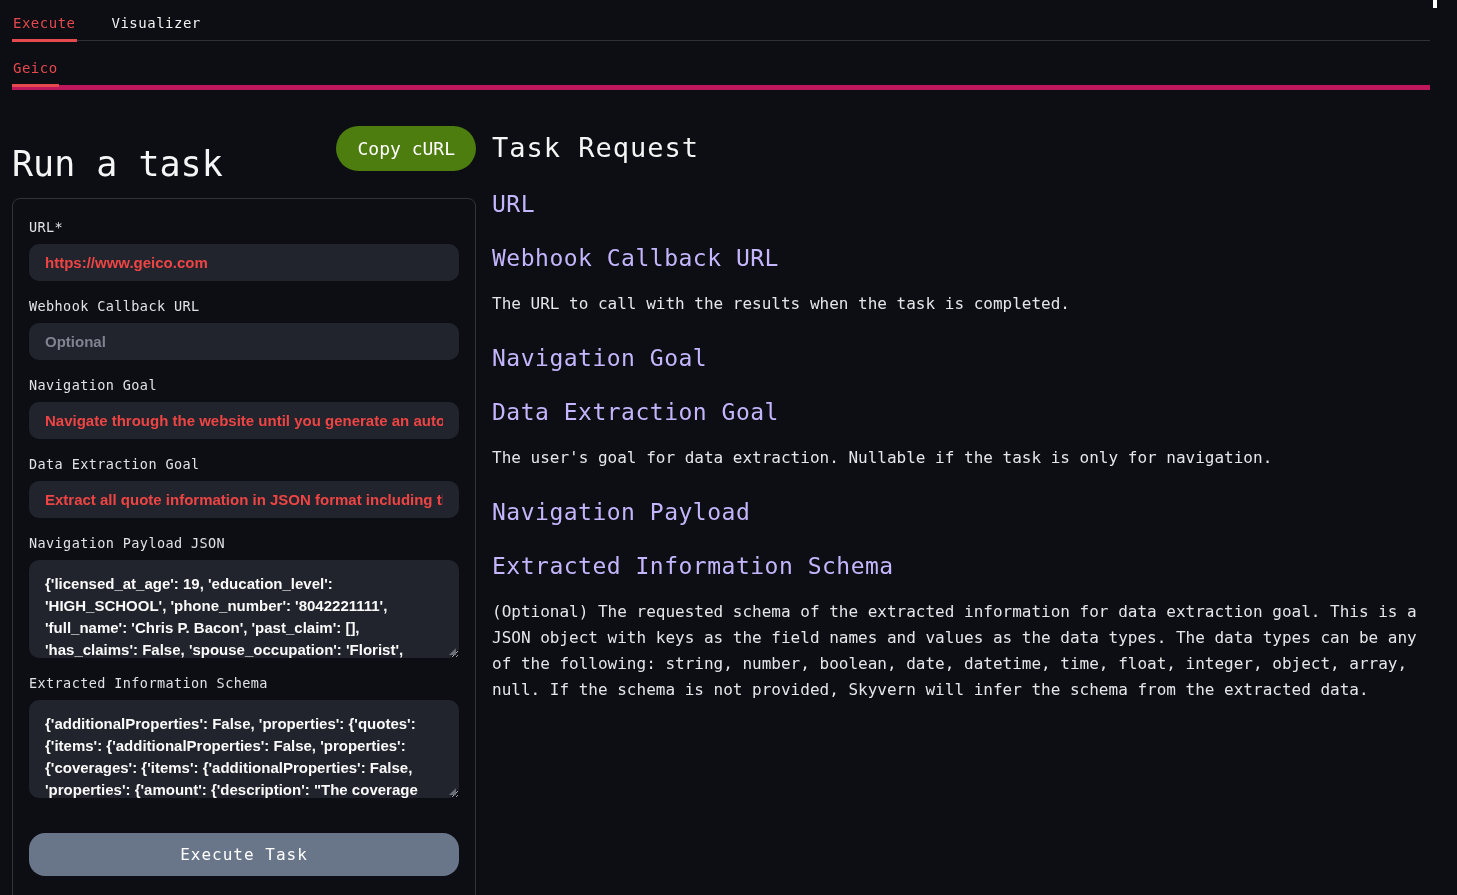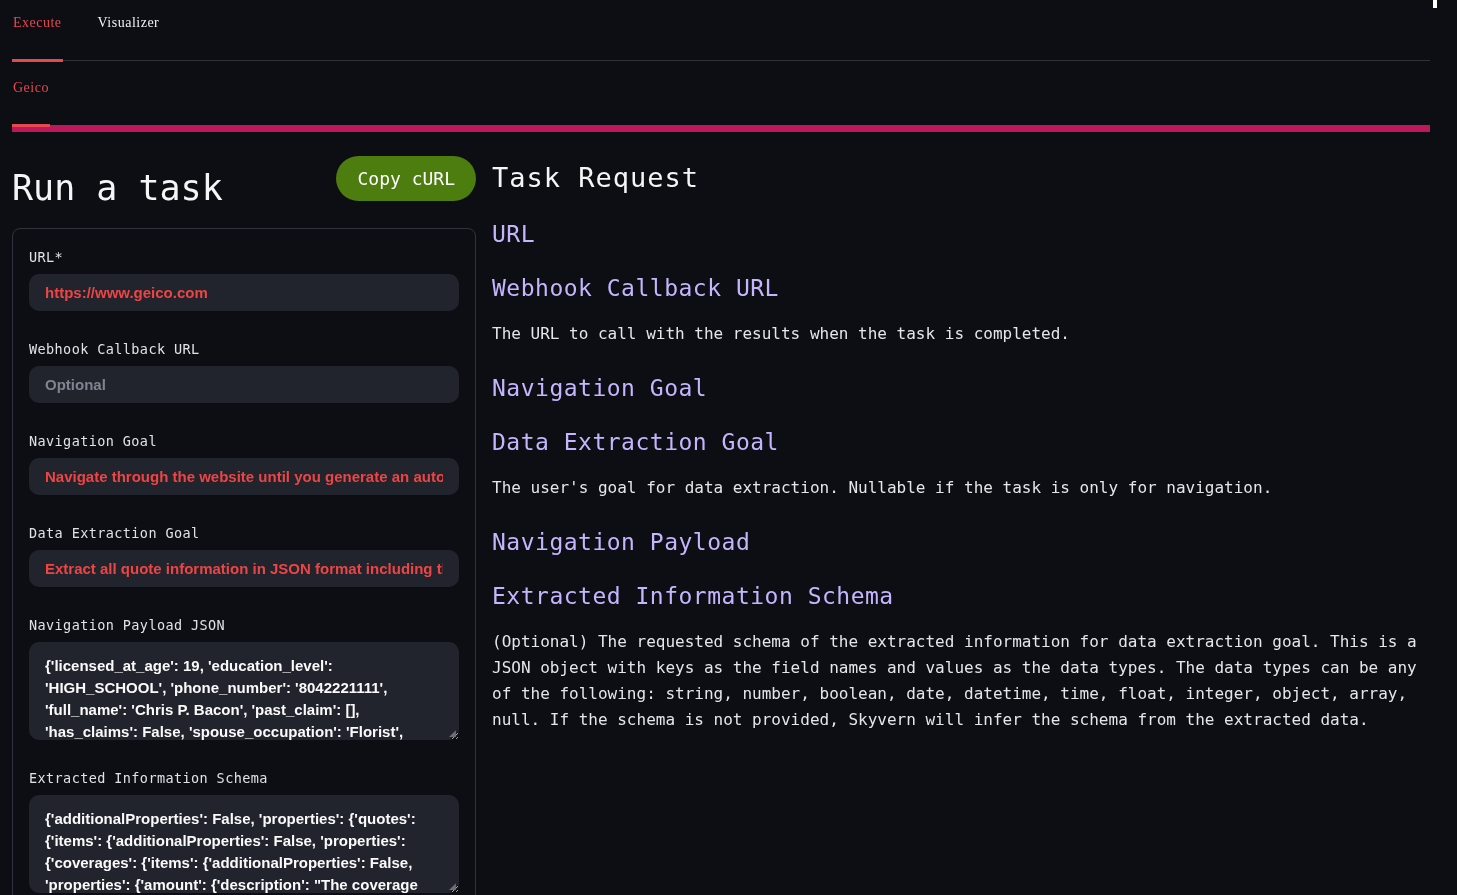--- a/index.html
+++ b/index.html
@@ -22,51 +22,50 @@
     width:4px; height:8px; background:#ffffff; z-index:5;
   }
   
   .tabs-row {
     display:flex; gap:34px;
     margin:0 27px 0 12px;
     border-bottom:1px solid #2e3138;
   }
   .subtabs-row {
     display:flex; gap:34px;
-    margin:0 27px 4px 12px;
-    border-bottom:7px solid #be185d;
+    margin:0 27px 16px 12px;
+    border-bottom:5px solid #be185d;
   }
   .tab {
     font-size:14px;
     letter-spacing:0.5px;
     color:#f2f2f3;
-    padding:15px 1px 28px 1px;
+    padding:15px 1px 8px 1px;
     cursor:pointer;
     border-bottom:3px solid transparent;
     margin-bottom:-2px;
     white-space:nowrap;
-    font-family:Liberation Serif, serif;
   }
   .subtabs-row .tab { padding-top:19px; }
   .tab.active {
     color:#e5484d;
     border-bottom-color:#e5484d;
   }
   
   .content {
     display:flex;
     align-items:flex-start;
     padding:16px 0 0 12px;
   }
   .left-col { width:464px; flex-shrink:0; }
   .right-col { margin-left:16px; width:944px; }
 
   
   .left-header {
-    display:flex; justify-content:space-between; align-items:center;
+    display:flex; justify-content:space-between; align-items:flex-end;
     margin:4px 0 14px 0;
     height:58px;
   }
   .page-title {
     font-size:35px;
     font-weight:500;
     margin:6px 0 0 0;
     letter-spacing:0px;
     color:#f5f5f6;
   }
@@ -83,21 +82,21 @@
     align-self:flex-start;
     white-space:nowrap;
   }
   
   .card {
     border:1px solid #30333b;
     border-radius:8px;
     padding:20px 16px 24px 16px;
     min-height:720px;
   }
-  .field { margin-bottom:30px; }
+  .field { margin-bottom:17px; }
   .field label {
     display:block;
     font-size:13.5px;
     letter-spacing:0.4px;
     color:#e0e2e6;
     margin-bottom:9px;
   }
   .text-input {
     width:100%;
     height:37px;

